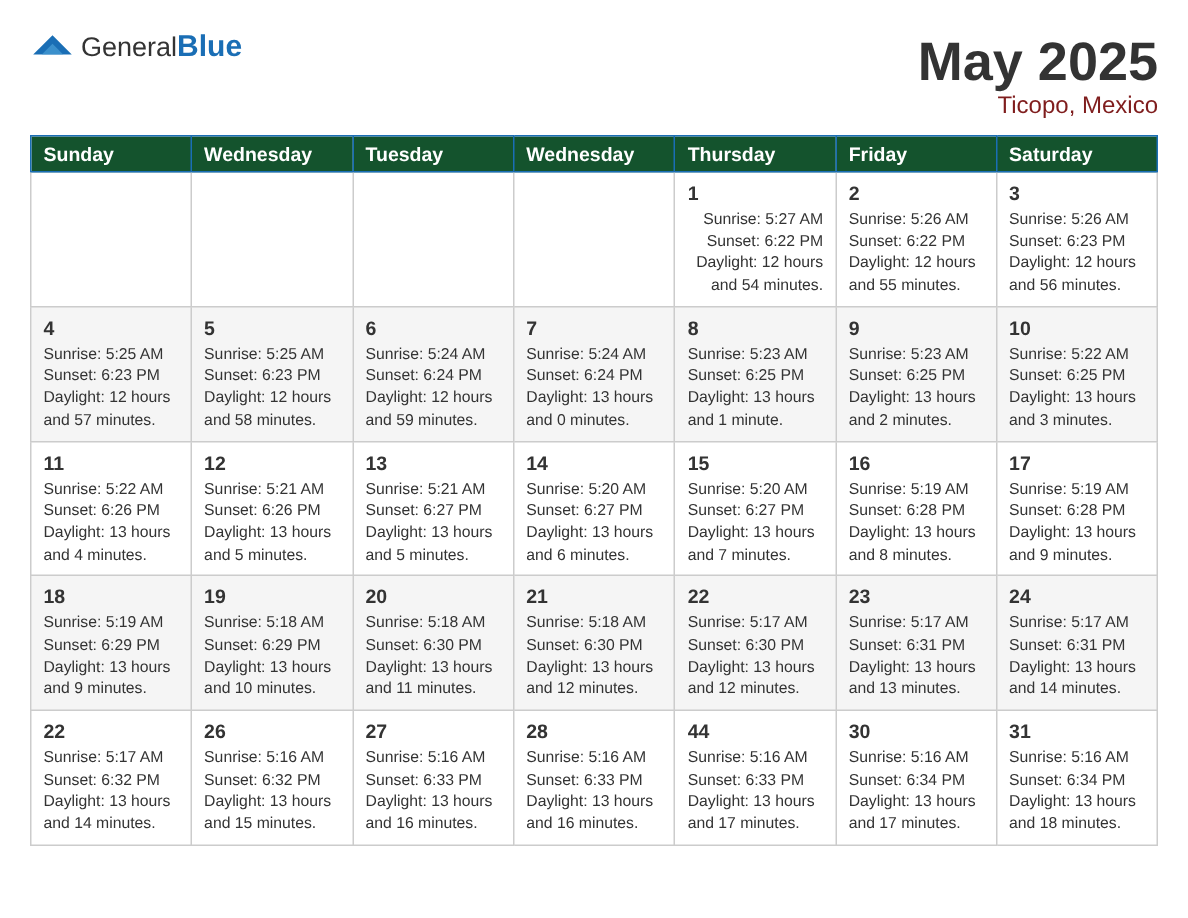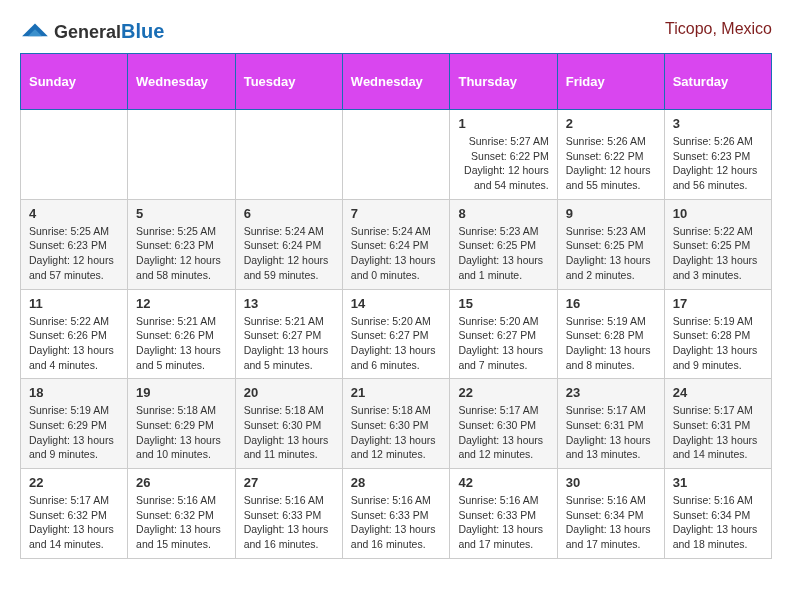--- a/index.html
+++ b/index.html
@@ -16,21 +16,21 @@
       align-items: flex-start;
       margin-bottom: 10px;
     }
     .logo {
       display: flex;
       align-items: center;
       gap: 4px;
     }
     .logo-text-general {
       font-size: 18px;
-      font-weight: bold;
+      font-weight: normal;
       color: #333;
     }
     .logo-text-blue {
       font-size: 20px;
       font-weight: bold;
       color: #1a6eb5;
     }
     .logo-icon {
       width: 30px;
       height: 20px;
@@ -46,24 +46,24 @@
     .location-title {
       font-size: 16px;
       color: #7f1d1d;
     }
     .calendar {
       width: 100%;
       border-collapse: collapse;
       border: 1px solid #ccc;
     }
     .calendar th {
-      background-color: #d946ef;
+      background-color: #14532d;
       color: #fff;
       text-align: left;
-      padding: 20px 8px;
+      padding: 4px 8px;
       font-size: 13px;
       border: 1px solid #1a6eb5;
     }
     .calendar td {
       vertical-align: top;
       padding: 6px 8px;
       border: 1px solid #ccc;
       width: 108px;
       min-height: 90px;
       font-size: 11px;
@@ -95,20 +95,21 @@
   <div class="logo">
     <svg class="logo-icon" viewBox="0 0 40 28" xmlns="http://www.w3.org/2000/svg">
       <polygon points="20,2 38,20 2,20" fill="#1a6eb5"></polygon>
       <polygon points="10,20 30,20 20,10" fill="#4a9ed5" opacity="0.7"></polygon>
     </svg>
     <div>
       <span class="logo-text-general">General</span><span class="logo-text-blue">Blue</span>
     </div>
   </div>
   <div class="title-block">
+    <div class="month-title">May 2025</div>
     <div class="location-title">Ticopo, Mexico</div>
   </div>
 </div>
 
 <table class="calendar">
   <thead>
     <tr>
     <th>Sunday</th>
         <th>Wednesday</th>
         <th>Tuesday</th>
@@ -322,21 +323,21 @@
 and 16 minutes.</div>
         </td>
         <td>
           <span class="day-number">28</span>
           <div class="day-info" style="white-space: pre-line;">Sunrise: 5:16 AM
 Sunset: 6:33 PM
 Daylight: 13 hours
 and 16 minutes.</div>
         </td>
         <td>
-          <span class="day-number">42</span>
+          <span class="day-number">44</span>
           <div class="day-info" style="white-space: pre-line;">Sunrise: 5:16 AM
 Sunset: 6:33 PM
 Daylight: 13 hours
 and 17 minutes.</div>
         </td>
         <td>
           <span class="day-number">30</span>
           <div class="day-info" style="white-space: pre-line;">Sunrise: 5:16 AM
 Sunset: 6:34 PM
 Daylight: 13 hours

